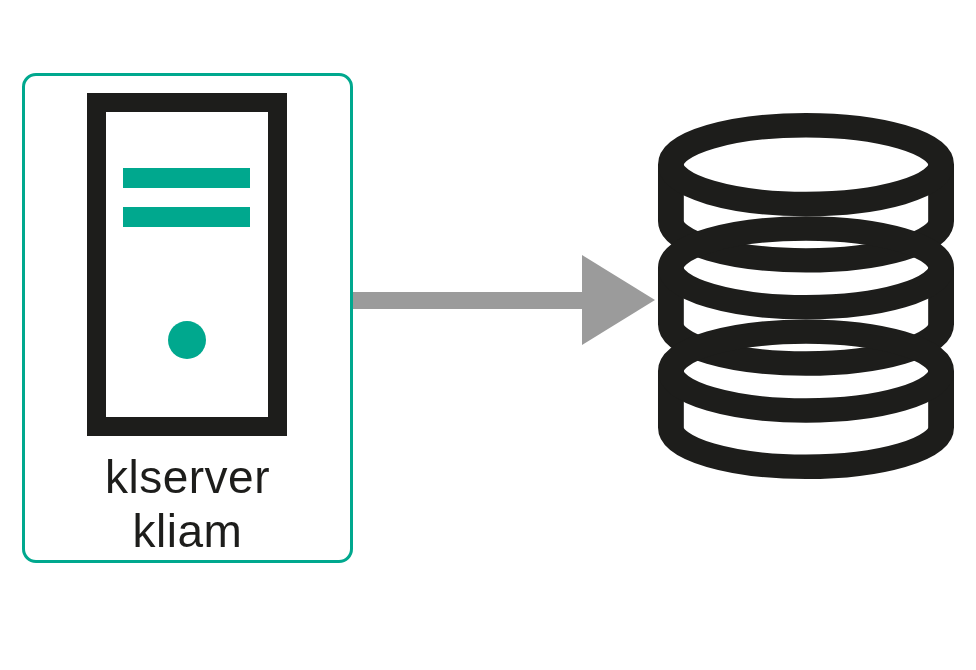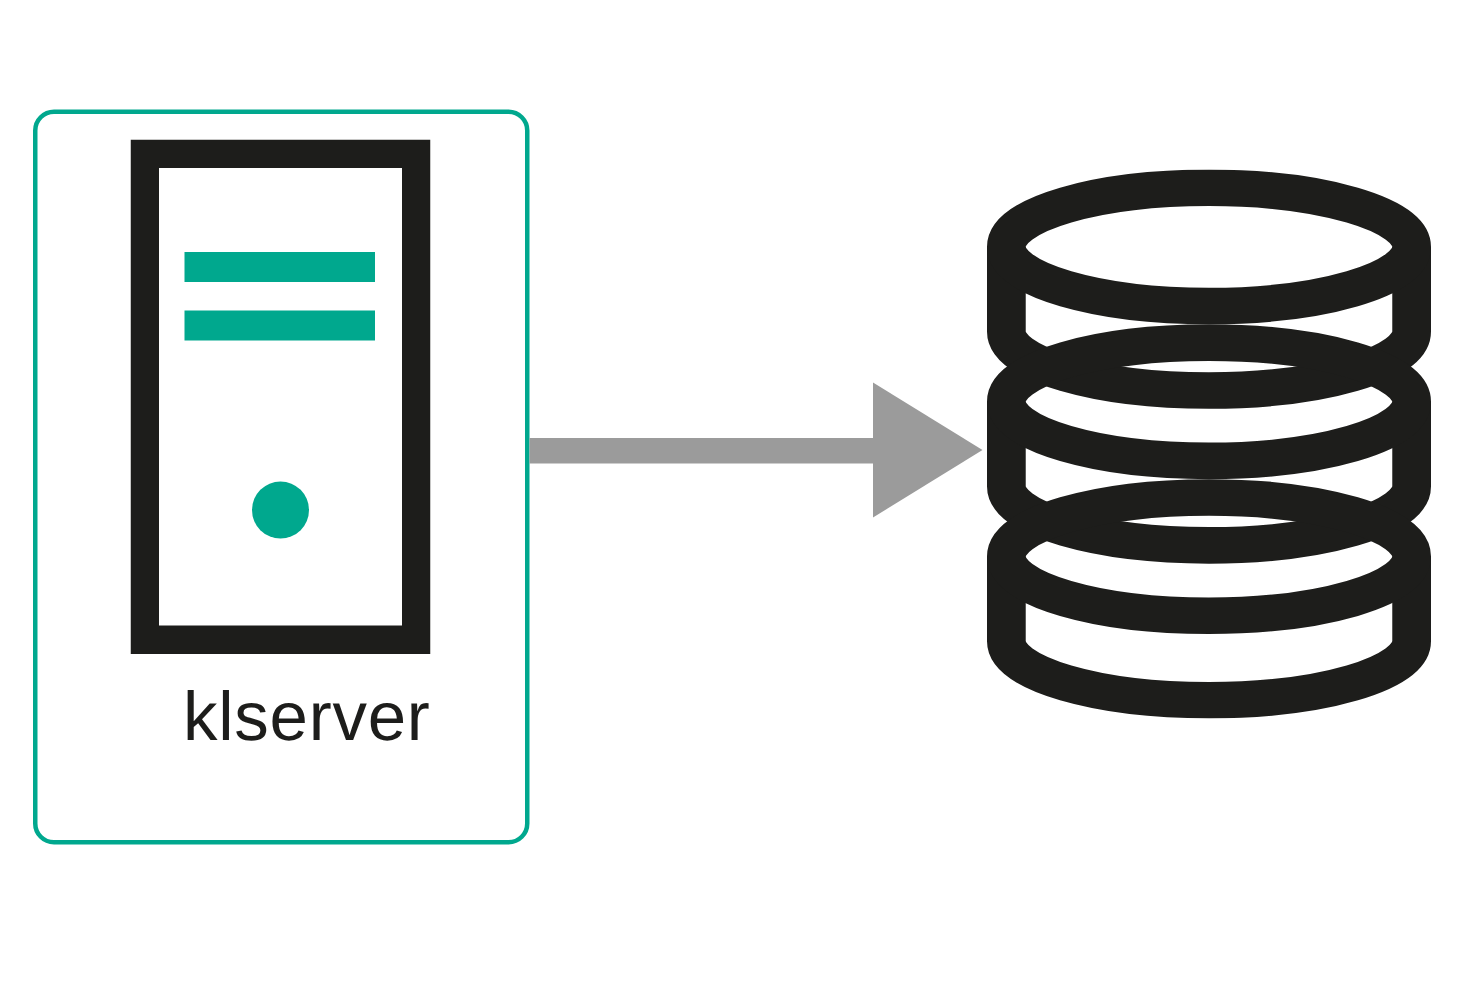--- a/index.html
+++ b/index.html
@@ -38,21 +38,21 @@
     display: block;
   }
   .frame-rect {
     fill: var(--background);
     stroke: var(--icon);
     stroke-width: 19;
   }
   .accent-fill { fill: var(--accent); }
   .server-label {
     position: absolute;
-    left: 17px;
+    left: 0;
     top: 374px;
     width: 100%;
     text-align: center;
     color: var(--icon);
     font-size: 46px;
     line-height: 54px;
     letter-spacing: 0.5px;
   }
   
   .arrow-shaft {
@@ -93,20 +93,21 @@
 
   <div class="server-node">
     <svg class="server-icon" width="200" height="343" viewBox="0 0 200 343" preserveAspectRatio="none" xmlns="http://www.w3.org/2000/svg">
       <rect class="frame-rect" x="9.5" y="9.5" width="181" height="324"></rect>
       <rect class="accent-fill" x="36" y="75" width="127" height="20"></rect>
       <rect class="accent-fill" x="36" y="114" width="127" height="20"></rect>
       <circle class="accent-fill" cx="100" cy="247" r="19"></circle>
     </svg>
     <div class="server-label">
       <div>klserver</div>
+      <div>kliam</div>
     </div>
   </div>
 
   <div class="arrow-shaft"></div>
   <div class="arrow-head"></div>
 
   <svg class="database-icon" width="298" height="366" viewBox="0 0 300 390" preserveAspectRatio="none" xmlns="http://www.w3.org/2000/svg">
 
     <path class="db-stroke" d="M 14 55 v 60 a 136 42 0 0 0 272 0 v -60"></path>
     <ellipse class="db-stroke" cx="150" cy="55" rx="136" ry="42"></ellipse>

